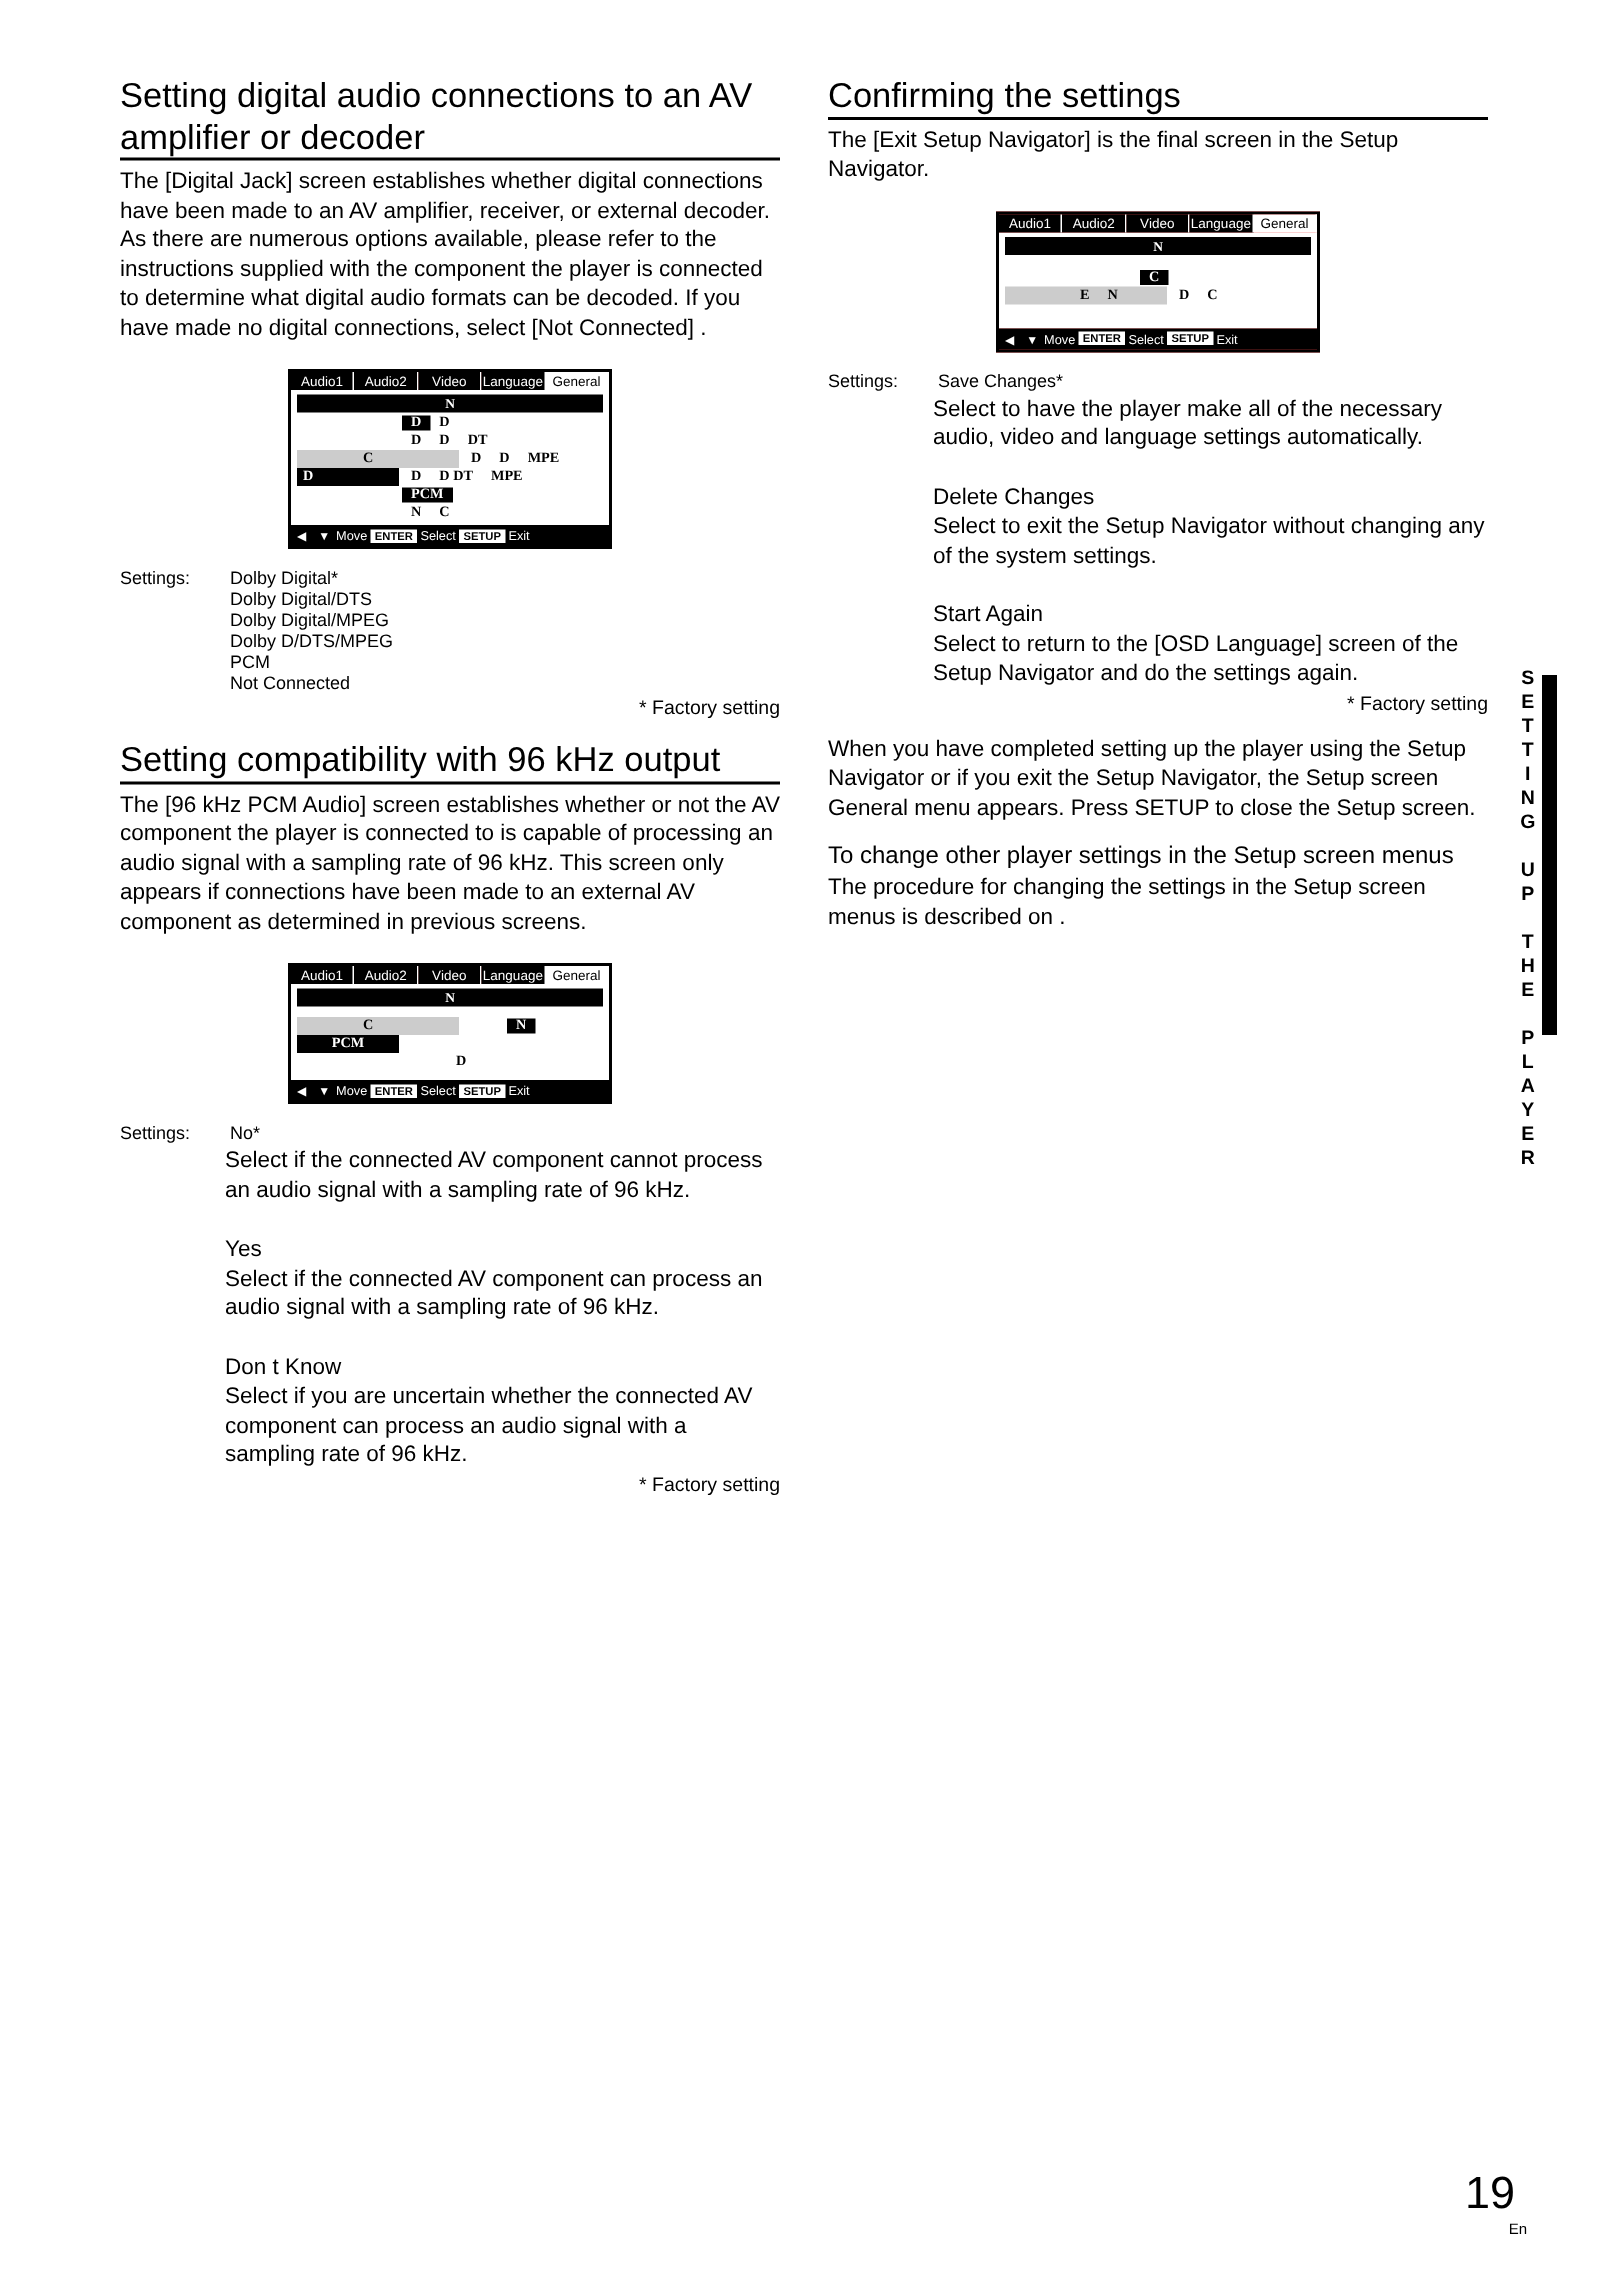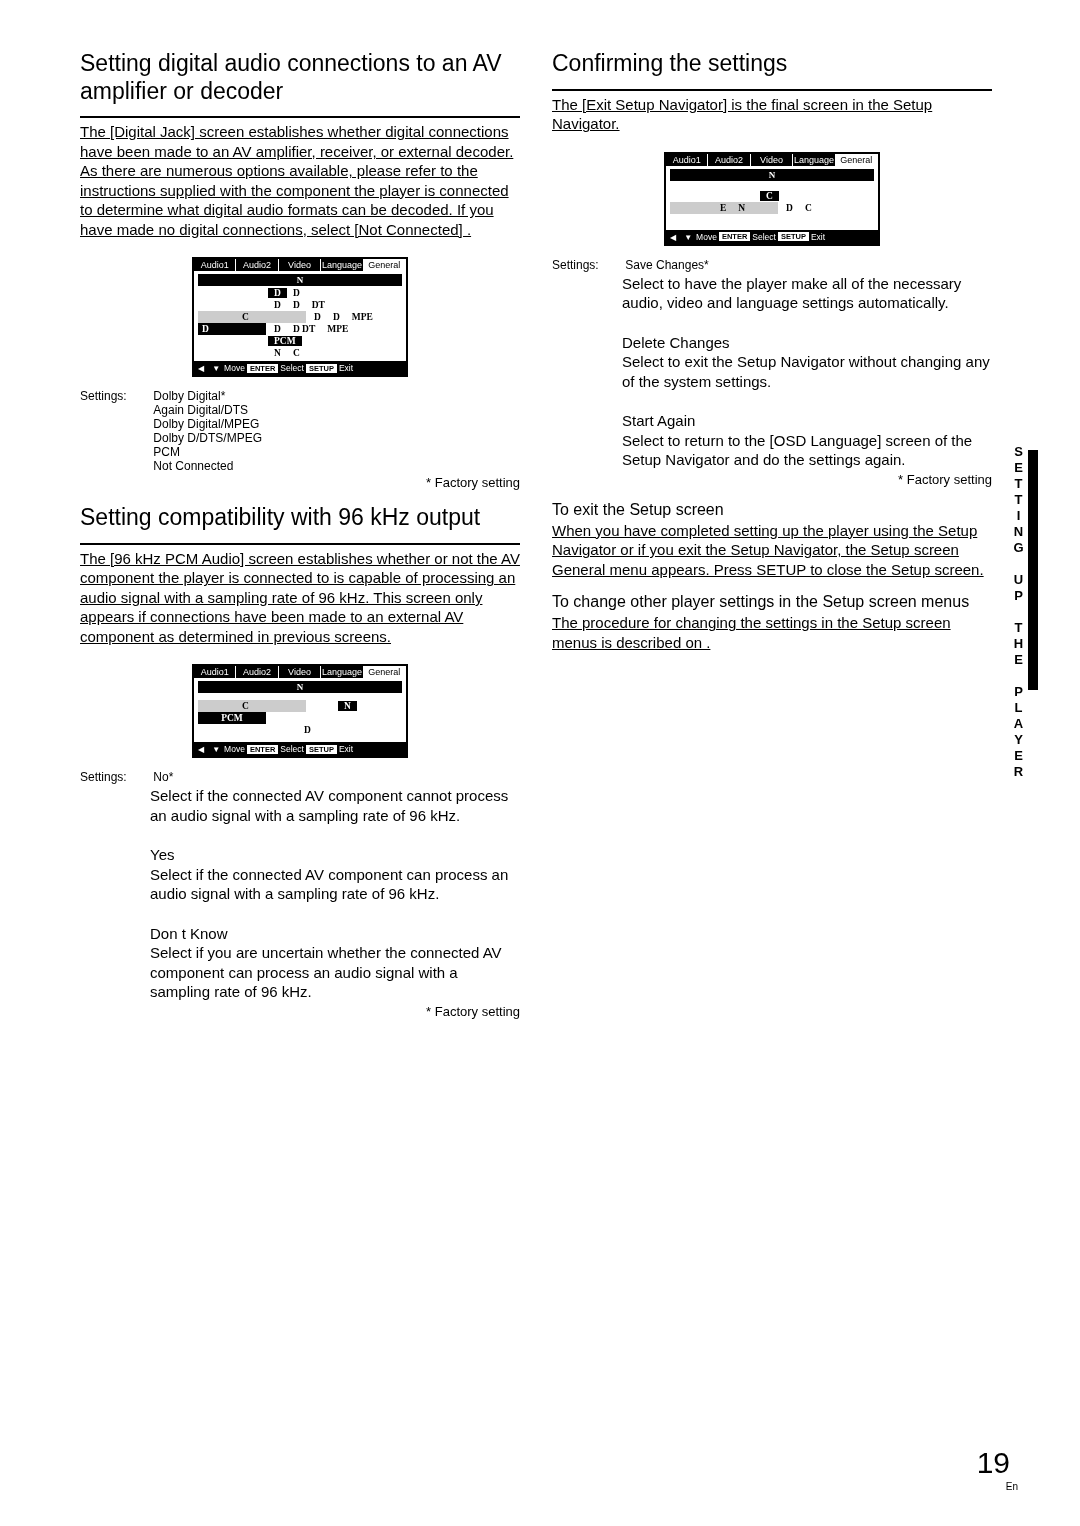--- a/index.html
+++ b/index.html
@@ -17,34 +17,33 @@
     display: flex;
     gap: 32px;
   }
   .col {
     width: 440px;
   }
   h2 {
     font-size: 23px;
     font-weight: normal;
     margin: 0 0 4px 0;
-    padding-bottom: 11px;
+    padding-bottom: 0;
     border-bottom: 2px solid #000;
     line-height: 1.2;
   }
   h3 {
     font-size: 16px;
     font-weight: normal;
     margin: 14px 0 2px 0;
   }
   p {
     font-size: 15px;
     margin: 2px 0 6px 0;
     line-height: 1.3;
-    text-decoration: underline;
   }
   .osd {
     display: block;
     margin: 18px auto 12px auto;
     width: 212px;
     border: 2px solid #000;
     background: #ef4444;
     font-size: 9.5px;
   }
   .osd-tabs {
@@ -241,21 +240,21 @@
           <span>Select</span>
         <span class="lbl">SETUP</span>
           <span>Exit</span>
       </div>
     </div>
 
     <div class="settings-block">
       <span class="lead">Settings:</span>
       <span class="vals">
         <span>Dolby Digital*</span><br>
-        <span>Again Digital/DTS</span><br>
+        <span>Dolby Digital/DTS</span><br>
         <span>Dolby Digital/MPEG</span><br>
         <span>Dolby D/DTS/MPEG</span><br>
         <span>PCM</span><br>
         <span>Not Connected</span>
       </span>
     </div>
     <div class="factory">* Factory setting</div>
 
     <h2>Setting compatibility with 96 kHz output</h2>
     <p>The [96 kHz PCM Audio]  screen establishes whether or not the AV component the player is connected to is capable of processing an audio signal with a sampling rate of 96 kHz. This screen only appears if connections have been made to an external AV component as determined in previous screens.</p>
@@ -351,21 +350,20 @@
     </div>
     <div class="desc-block">
       <div>Select to have the player make all of the necessary audio, video and language settings automatically.</div>
       <div class="label">Delete Changes</div>
       <div>Select to exit the Setup Navigator without changing any of the system settings.</div>
       <div class="label">Start Again</div>
       <div>Select to return to the  [OSD Language] screen of the Setup Navigator and do the settings again.</div>
     </div>
     <div class="factory">* Factory setting</div>
 
-    <h3>To exit the Setup screen</h3>
     <p>When you have completed setting up the player using the Setup Navigator or if you exit the Setup Navigator, the Setup screen General  menu appears. Press SETUP to close the Setup screen.</p>
 
     <h3>To change other player settings in the Setup screen menus</h3>
     <p>The procedure for changing the settings in the Setup screen menus is described on              .</p>
   </div>
 </div>
 
 <div class="side-tab">
   <div class="bar"></div>
   <div class="text">SETTING UP THE PLAYER</div>

